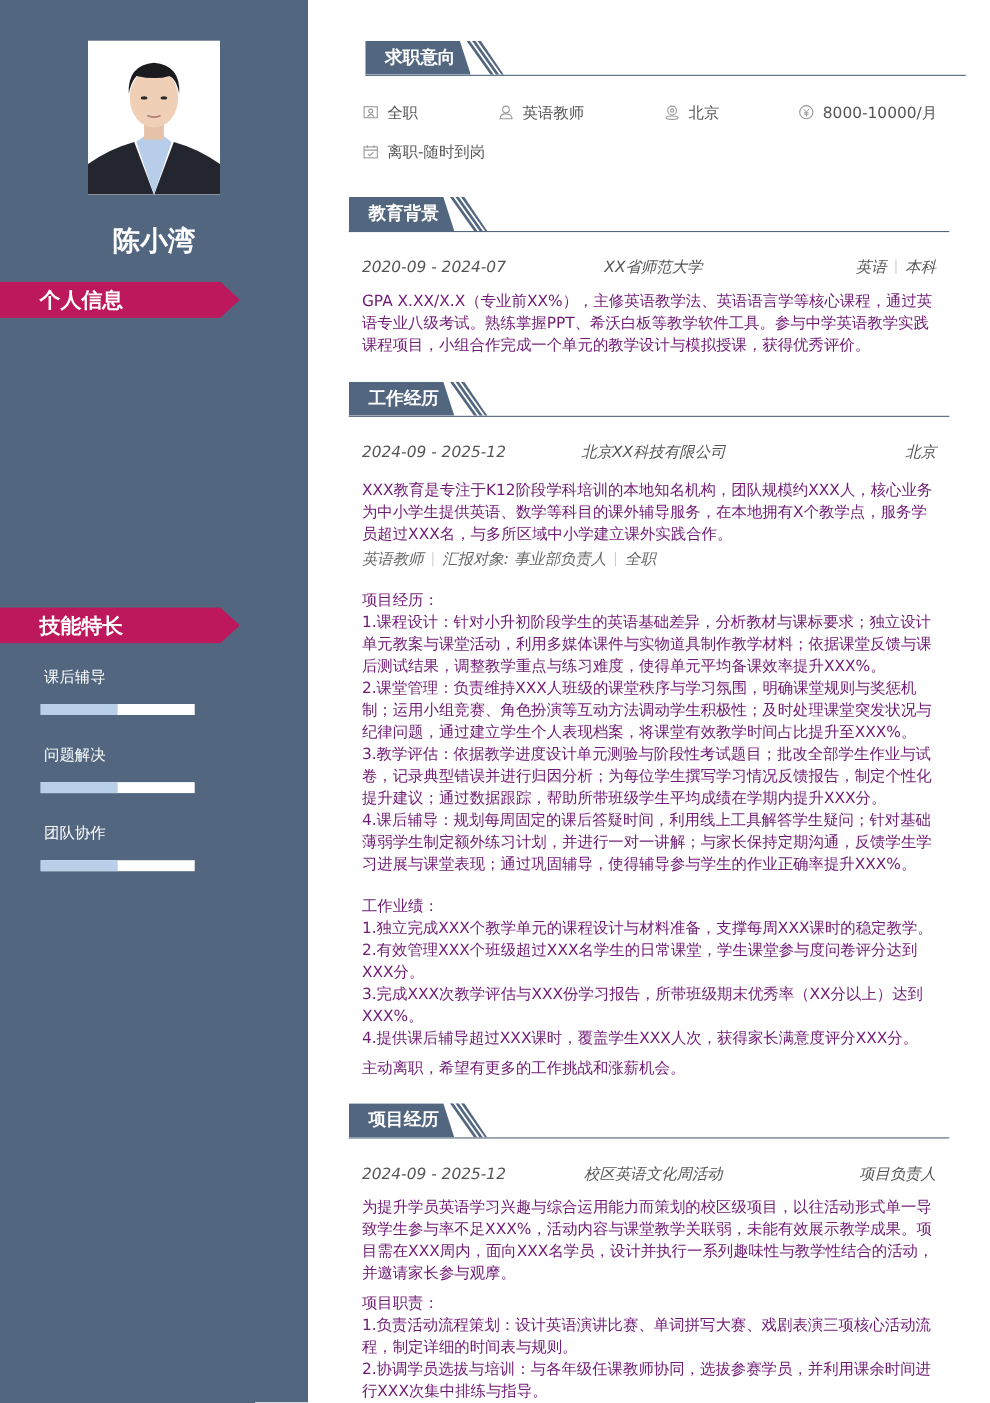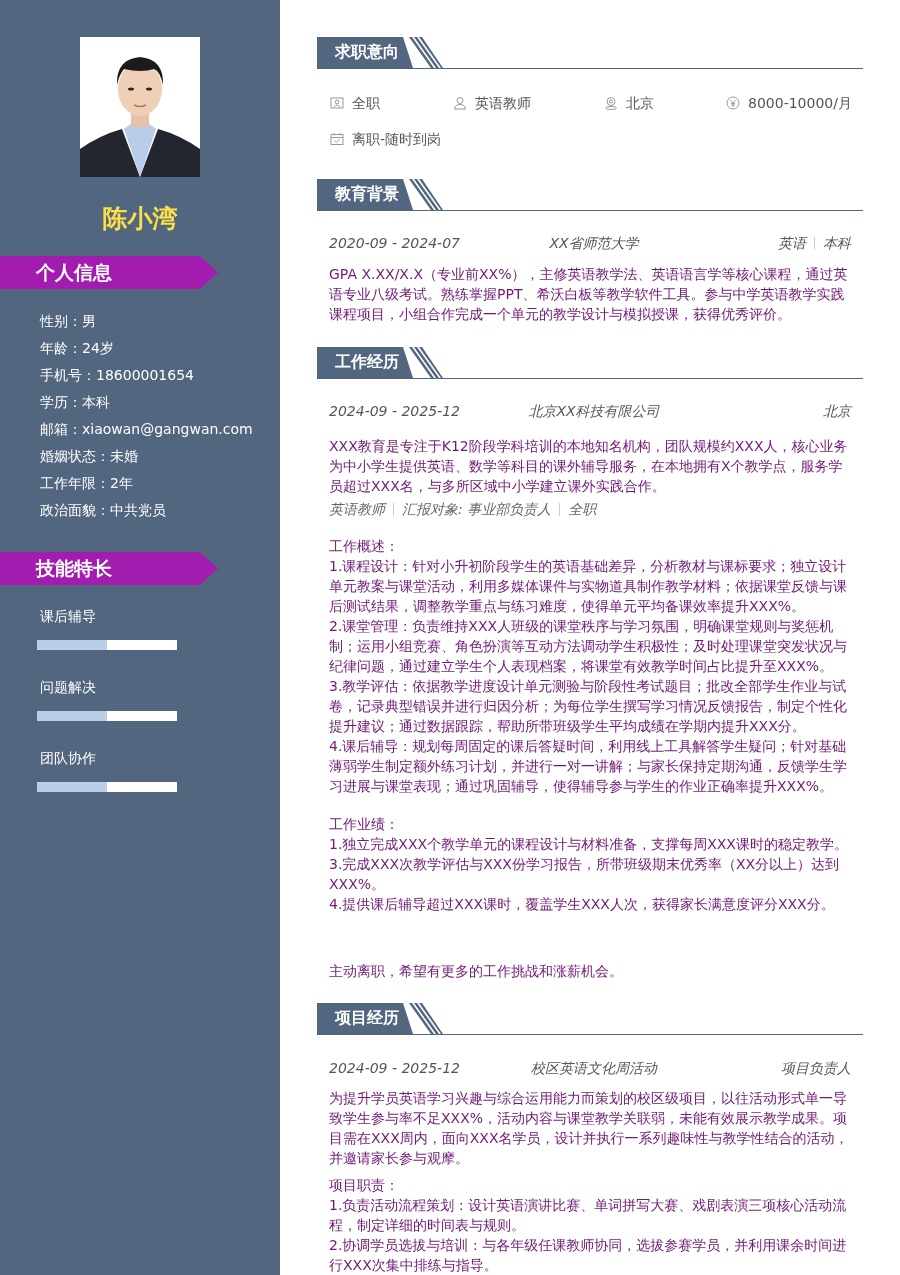--- a/index.html
+++ b/index.html
@@ -1,23 +1,23 @@
 <!DOCTYPE html>
 <html><head>
 <meta charset="utf-8">
 <style>
   * { margin: 0; padding: 0; box-sizing: border-box; }
   html, body { width: 900px; height: 1275px; overflow: hidden; background: #ffffff; }
   body { font-family: "DejaVu Sans", "Liberation Sans", sans-serif; color: #555; position: relative; }
 
   .sidebar { position: absolute; left: 0; top: 0; width: 280px; height: 1275px; background: #52667f; color: #fff; }
   .photo { position: absolute; left: 80px; top: 37px; width: 120px; height: 140px; background: #fff; overflow: hidden; }
-  .name { position: absolute; left: 0; width: 280px; top: 202px; text-align: center; font-size: 25px; font-weight: bold; color: #fde047; }
-
-  .side-banner { position: absolute; left: 0; width: 218px; height: 33px; background: #a21caf;
+  .name { position: absolute; left: 0; width: 280px; top: 202px; text-align: center; font-size: 25px; font-weight: bold; color: #ffffff; }
+
+  .side-banner { position: absolute; left: 0; width: 218px; height: 33px; background: #be185d;
     clip-path: polygon(0 0, 200px 0, 218px 50%, 200px 100%, 0 100%); }
   .side-banner span { position: absolute; left: 36px; top: 4px; font-size: 19px; font-weight: bold; color: #fff; }
 
   .info-list { position: absolute; left: 40px; top: 308px; }
   .info-item { font-size: 14px; color: #fff; height: 27px; line-height: 27px; white-space: nowrap; }
 
   .skills { position: absolute; left: 37px; top: 604px; }
   .skill { height: 71px; }
   .skill-label { font-size: 14px; color: #fff; margin-left: 3px; height: 24px; line-height: 24px; }
   .skill-bar { margin-top: 12px; width: 140px; height: 10px; background: #fff; position: relative; }
@@ -58,30 +58,20 @@
       <ellipse cx="69" cy="52" rx="3" ry="1.5" fill="#2a2a2a"></ellipse>
       <path d="M54 68 Q60 71 66 68" stroke="#b07a6a" stroke-width="1.5" fill="none"></path>
     </svg>
   </div>
   <div class="name">陈小湾</div>
 
   <div class="side-banner" style="top:256px;">
     <span>个人信息</span>
   </div>
 
-  <div class="info-list">
-    <div class="info-item">性别：男</div>
-    <div class="info-item">年龄：24岁</div>
-    <div class="info-item">手机号：18600001654</div>
-    <div class="info-item">学历：本科</div>
-    <div class="info-item">邮箱：xiaowan@gangwan.com</div>
-    <div class="info-item">婚姻状态：未婚</div>
-    <div class="info-item">工作年限：2年</div>
-    <div class="info-item">政治面貌：中共党员</div>
-  </div>
 
   <div class="side-banner" style="top:552px;text-decoration:underline;">
     <span>技能特长</span>
   </div>
 
   <div class="skills">
     <div class="skill">
       <div class="skill-label">课后辅导</div>
       <div class="skill-bar">
           <div class="skill-fill" style="width:50%;"></div>
@@ -97,21 +87,21 @@
       <div class="skill-label">团队协作</div>
       <div class="skill-bar">
           <div class="skill-fill" style="width:50%;"></div>
         </div>
     </div>
   </div>
 </div>
 
 <div class="main">
 
-  <div class="sec-head" style="top:37px;">
+  <div class="sec-head" style="top:37px;margin-left:15px;">
     <div class="sec-tab">
         <span>求职意向</span>
       </div>
     <svg class="sec-stripes" viewBox="0 0 34 31">
       <polygon points="0,0 3,0 25,31 22,31" fill="#52667f"></polygon>
       <polygon points="5,0 8,0 30,31 27,31" fill="#52667f"></polygon>
       <polygon points="10,0 13,0 34,31 32,31" fill="#52667f"></polygon>
     </svg>
   </div>
 
@@ -179,29 +169,30 @@
   <div class="row" style="top:401px;">
     <span class="c-left">2024-09 - 2025-12</span>
     <span class="c-mid">北京XX科技有限公司</span>
     <span class="c-right">北京</span>
   </div>
   <div class="para" style="top:436px;">XXX教育是专注于K12阶段学科培训的本地知名机构，团队规模约XXX人，核心业务为中小学生提供英语、数学等科目的课外辅导服务，在本地拥有X个教学点，服务学员超过XXX名，与多所区域中小学建立课外实践合作。</div>
   <div class="row" style="top:499px; color:#666;">
     <span>英语教师</span><span class="sep"></span><span>汇报对象: 事业部负责人</span><span class="sep"></span><span>全职</span>
   </div>
   <div class="para" style="top:536px;">
-    <div>工作概述：</div>
+    <div>项目经历：</div>
     <div>1.课程设计：针对小升初阶段学生的英语基础差异，分析教材与课标要求；独立设计单元教案与课堂活动，利用多媒体课件与实物道具制作教学材料；依据课堂反馈与课后测试结果，调整教学重点与练习难度，使得单元平均备课效率提升XXX%。</div>
     <div>2.课堂管理：负责维持XXX人班级的课堂秩序与学习氛围，明确课堂规则与奖惩机制；运用小组竞赛、角色扮演等互动方法调动学生积极性；及时处理课堂突发状况与纪律问题，通过建立学生个人表现档案，将课堂有效教学时间占比提升至XXX%。</div>
     <div>3.教学评估：依据教学进度设计单元测验与阶段性考试题目；批改全部学生作业与试卷，记录典型错误并进行归因分析；为每位学生撰写学习情况反馈报告，制定个性化提升建议；通过数据跟踪，帮助所带班级学生平均成绩在学期内提升XXX分。</div>
     <div>4.课后辅导：规划每周固定的课后答疑时间，利用线上工具解答学生疑问；针对基础薄弱学生制定额外练习计划，并进行一对一讲解；与家长保持定期沟通，反馈学生学习进展与课堂表现；通过巩固辅导，使得辅导参与学生的作业正确率提升XXX%。</div>
   </div>
   <div class="para" style="top:814px;">
     <div>工作业绩：</div>
     <div>1.独立完成XXX个教学单元的课程设计与材料准备，支撑每周XXX课时的稳定教学。</div>
+    <div>2.有效管理XXX个班级超过XXX名学生的日常课堂，学生课堂参与度问卷评分达到XXX分。</div>
     <div>3.完成XXX次教学评估与XXX份学习报告，所带班级期末优秀率（XX分以上）达到XXX%。</div>
     <div>4.提供课后辅导超过XXX课时，覆盖学生XXX人次，获得家长满意度评分XXX分。</div>
   </div>
   <div class="para" style="top:961px;">主动离职，希望有更多的工作挑战和涨薪机会。</div>
 
   <div class="sec-head" style="top:1003px;">
     <div class="sec-tab">
         <span>项目经历</span>
       </div>
     <svg class="sec-stripes" viewBox="0 0 34 31">

